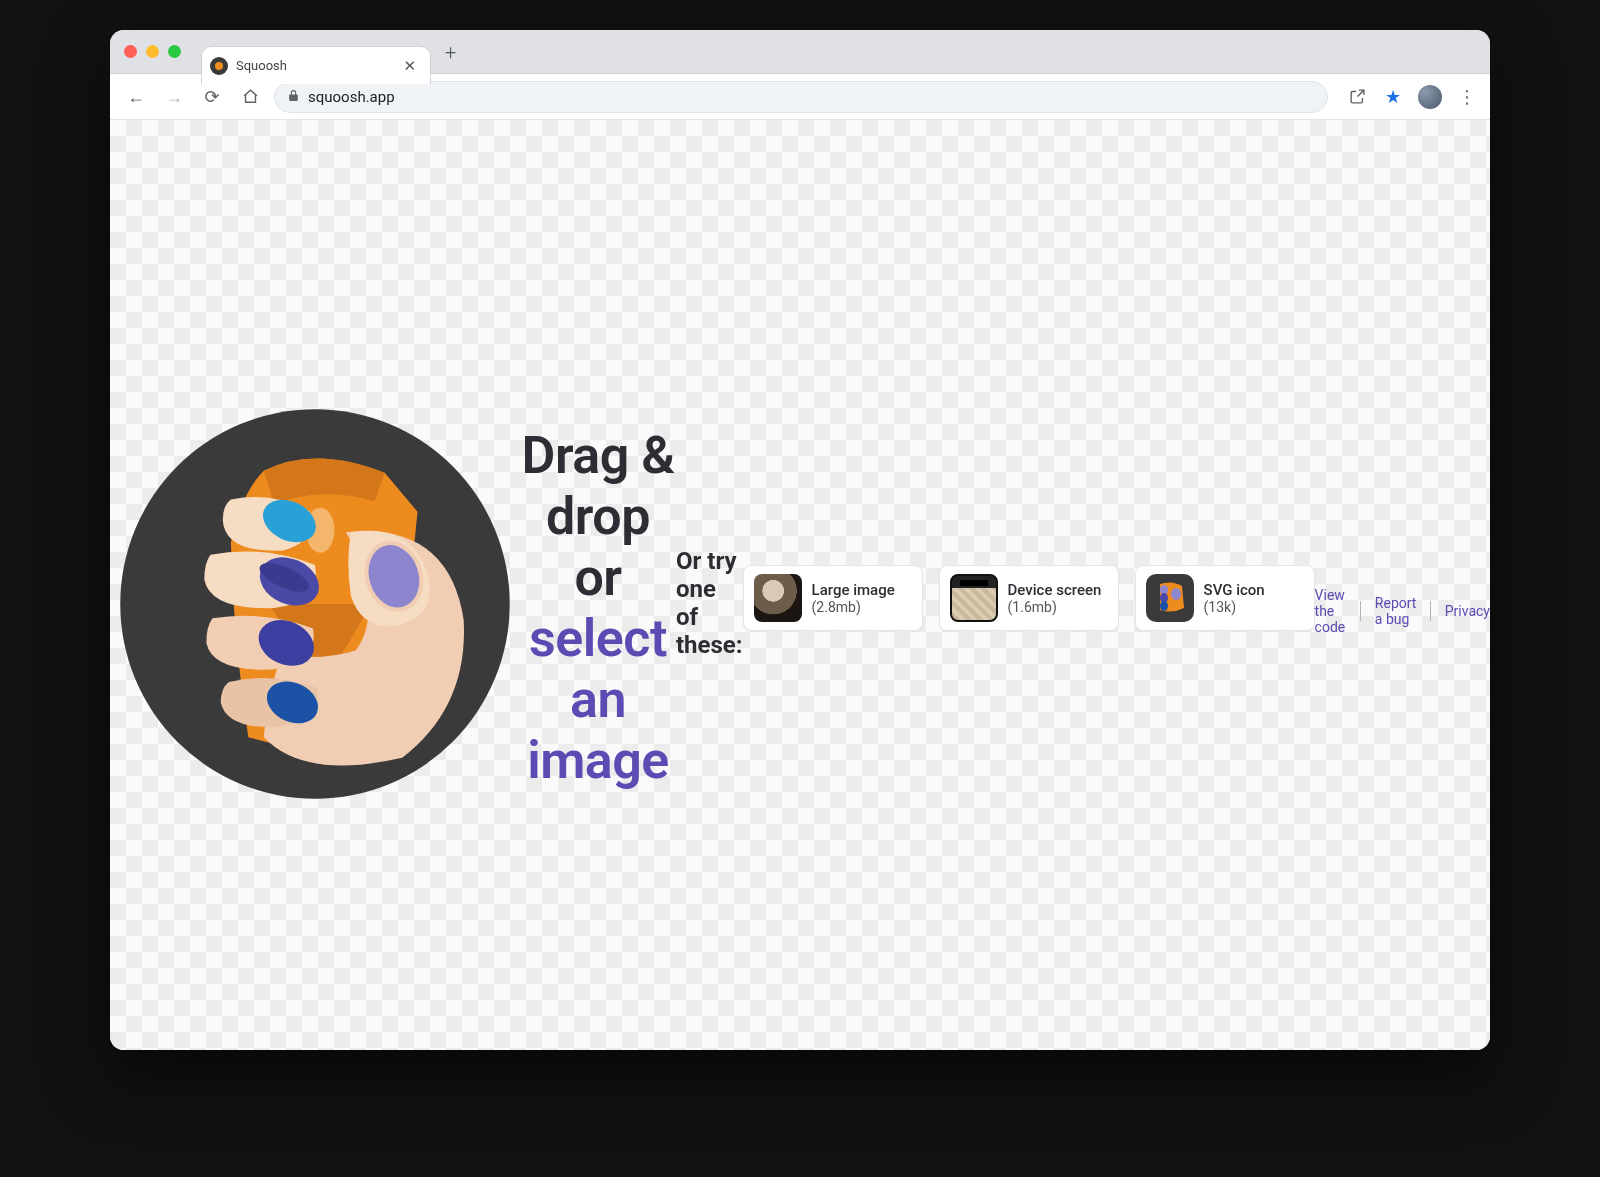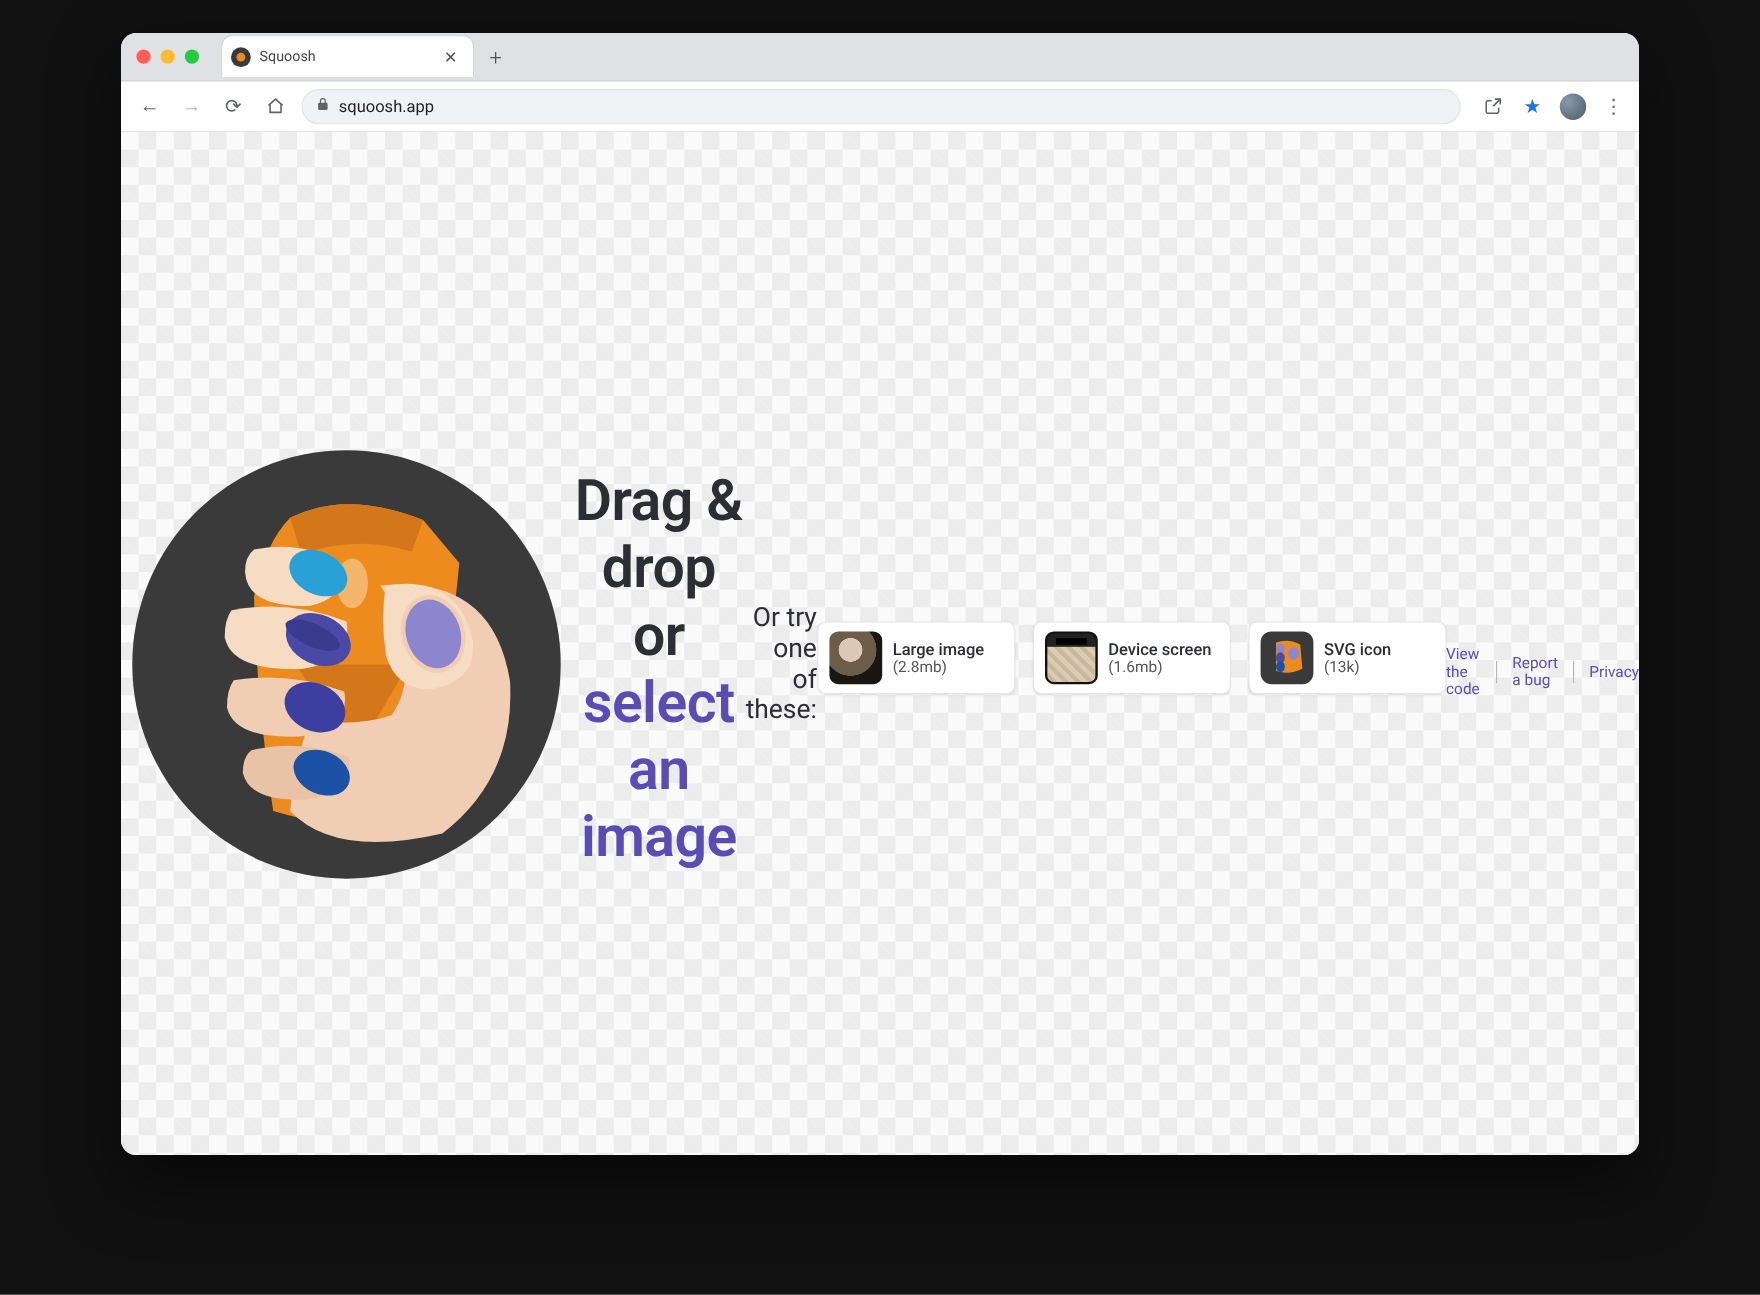--- a/index.html
+++ b/index.html
@@ -42,21 +42,21 @@
     margin-left: 6px;
     width: 230px;
     background: #fff;
     border-top-left-radius: 10px;
     border-top-right-radius: 10px;
     display: flex;
     align-items: center;
     padding: 0 10px 0 8px;
     gap: 8px;
     position: relative;
-    top: 2px;
+    top: 16px;
     height: 38px;
     border: 1px solid #d0d2d6;
     border-bottom: none;
   }
   .tab .favicon {
     width: 18px; height: 18px; border-radius: 50%;
     background: #3a3a3a;
     display: flex; align-items: center; justify-content: center;
     font-size: 10px; color: #ee8b1f;
   }
@@ -137,22 +137,21 @@
     letter-spacing: -0.5px;
     color: #2d2e33;
     text-align: center;
   }
   .headline .accent { color: #5b4cb4; }
 
   .subhead {
     margin-top: 36px;
     font-size: 24px;
     color: #2d2e33;
-    font-weight: 400;
-    text-align: right;
+    font-weight: 700;
   }
 
   
   .samples {
     margin-top: 26px;
     display: flex;
     gap: 16px;
   }
   .card {
     width: 180px;

